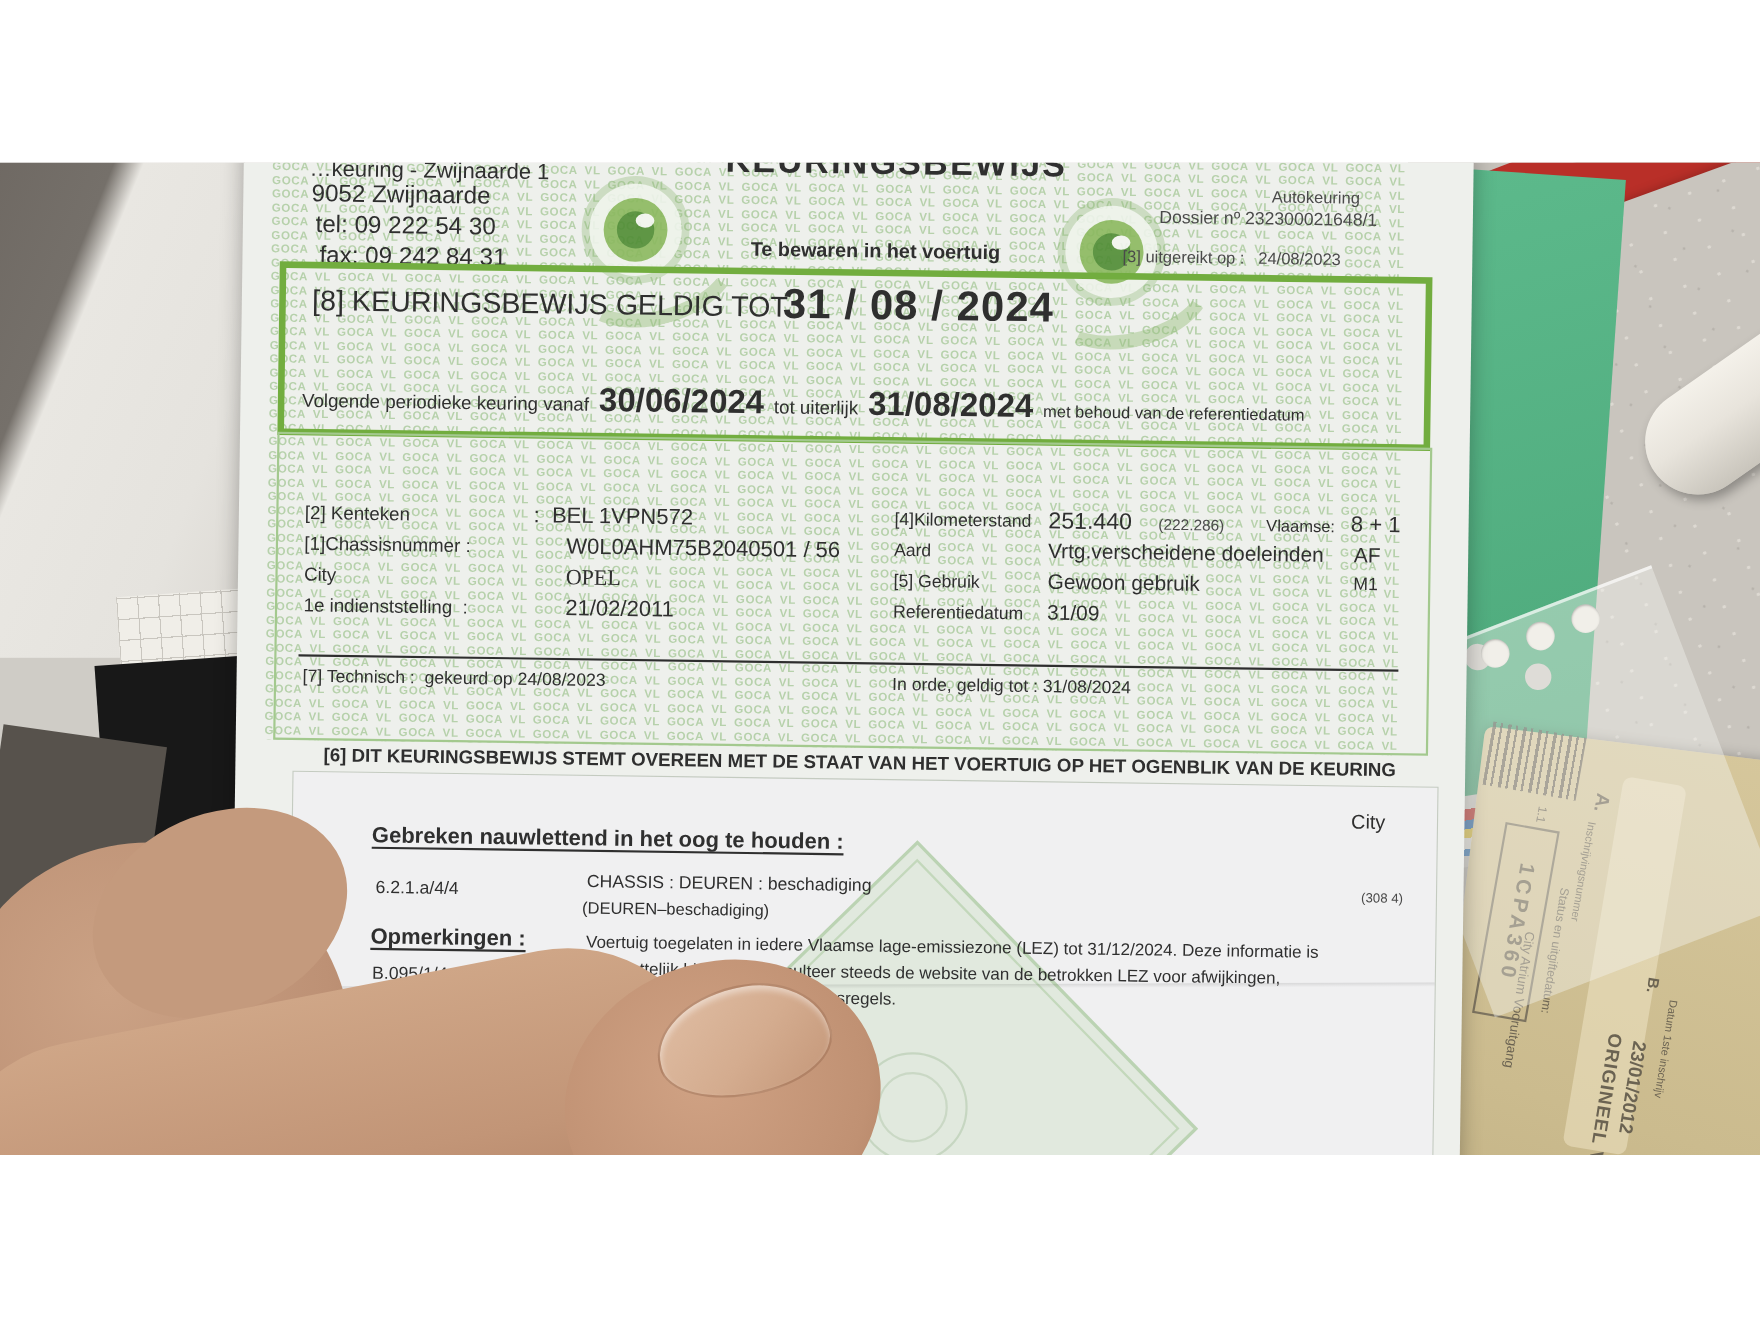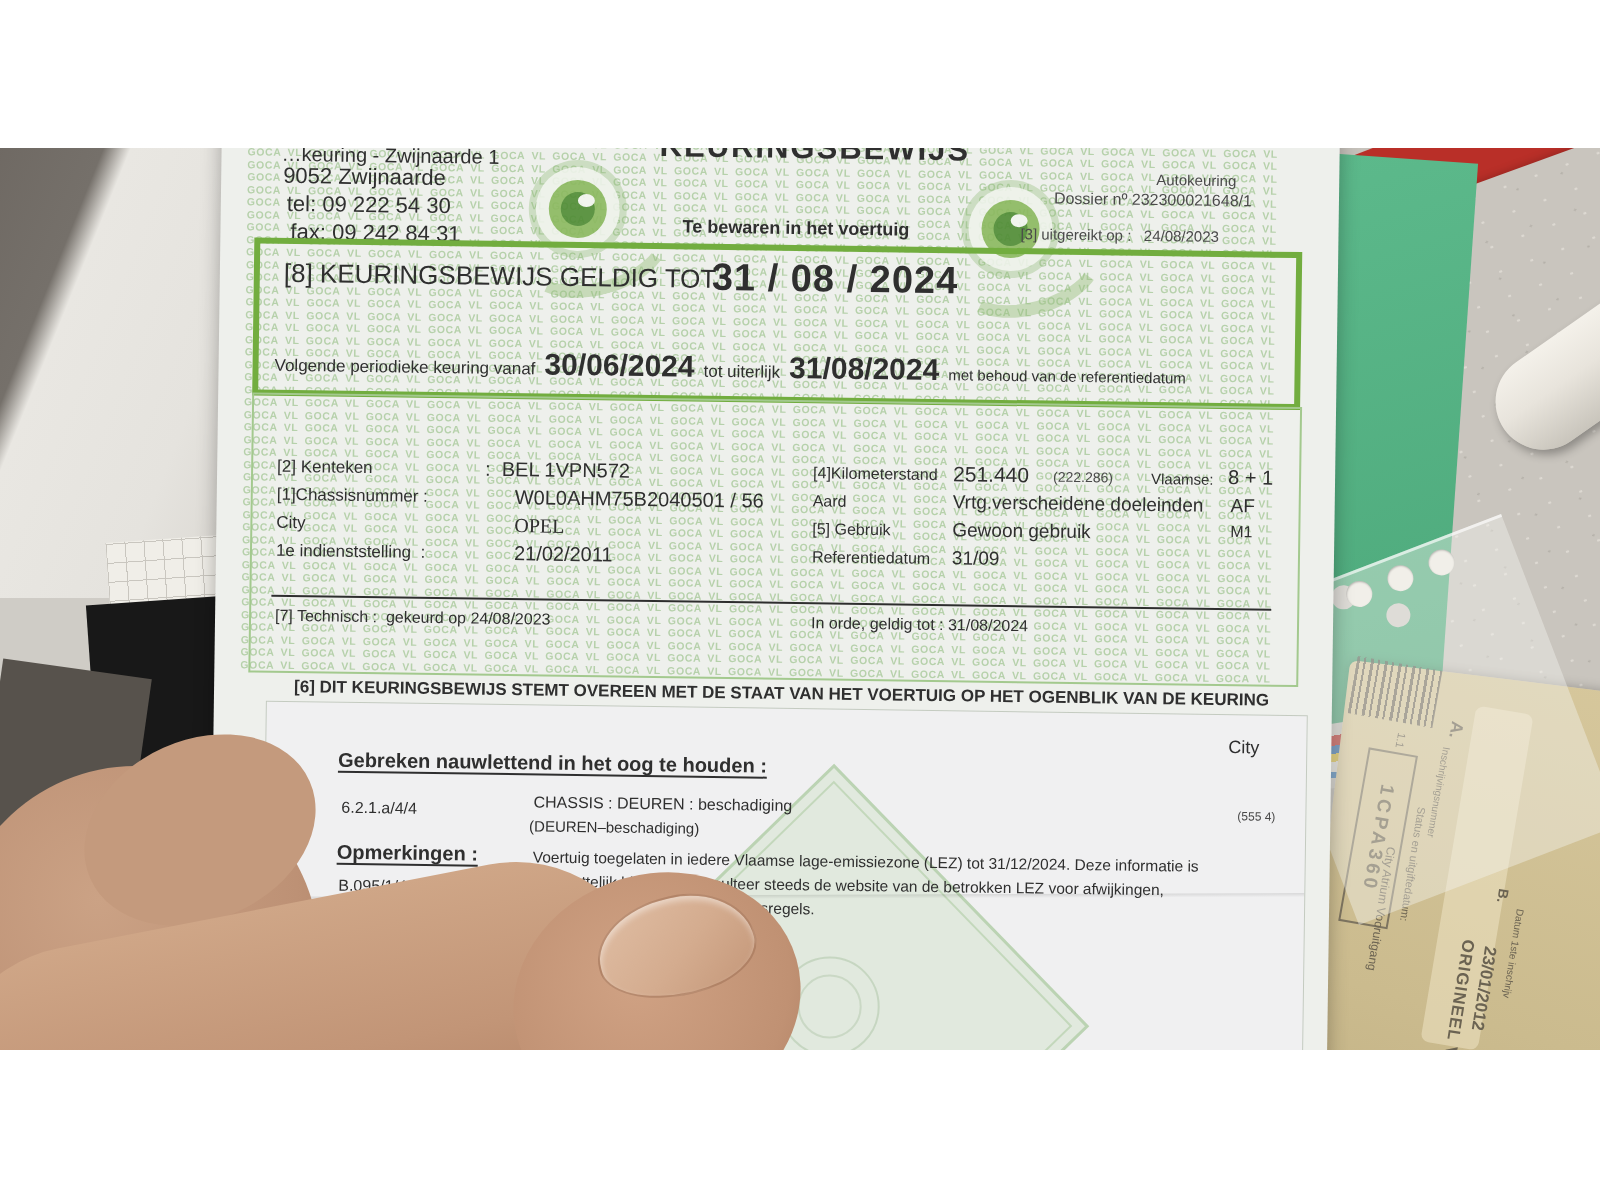--- a/index.html
+++ b/index.html
@@ -208,21 +208,21 @@
     <div class="abs dbox">
       <div class="abs diamond"></div>
       <div class="abs wmcircle"></div>
       <div class="abs crease"></div>
 
       <div class="abs ctext" style="left:962px;top:22px;font-size:18px;">City</div>
       <div class="abs ctext underl" style="left:72px;top:46px;font-size:20px;font-weight:bold;">Gebreken nauwlettend in het oog te houden :</div>
       <div class="abs ctext" style="left:76px;top:96px;font-size:16px;">6.2.1.a/4/4</div>
       <div class="abs ctext" style="left:268px;top:88px;font-size:16px;">CHASSIS : DEUREN : beschadiging</div>
       <div class="abs ctext" style="left:264px;top:112px;font-size:15px;">(DEUREN–beschadiging)</div>
-      <div class="abs ctext" style="left:972px;top:94px;font-size:12px;color:#4a4a4a;">(555 4)</div>
+      <div class="abs ctext" style="left:972px;top:94px;font-size:12px;color:#4a4a4a;">(308 4)</div>
 
       <div class="abs ctext underl" style="left:72px;top:138px;font-size:20px;font-weight:bold;">Opmerkingen :</div>
       <div class="abs ctext" style="left:74px;top:174px;font-size:16px;">B.095/1/4</div>
       <div class="abs" style="left:268px;top:140px;width:680px;font-size:15.5px;line-height:1.55;color:#2f2f2f;white-space:normal;">Voertuig toegelaten in iedere Vlaamse lage-emissiezone (LEZ) tot 31/12/2024. Deze informatie is niet wettelijk bindend. Consulteer steeds de website van de betrokken LEZ voor afwijkingen, uitzonderingen en lokale toegangsregels.</div>
       <div class="abs" style="left:78px;top:200px;font-size:30px;color:#6a6a6a;opacity:.5;font-family:'DejaVu Serif',serif;font-style:italic;">6</div>
     </div>
   </div>
 
   <div class="abs skin palm"></div>
   <div class="abs skin knuckle"></div>

